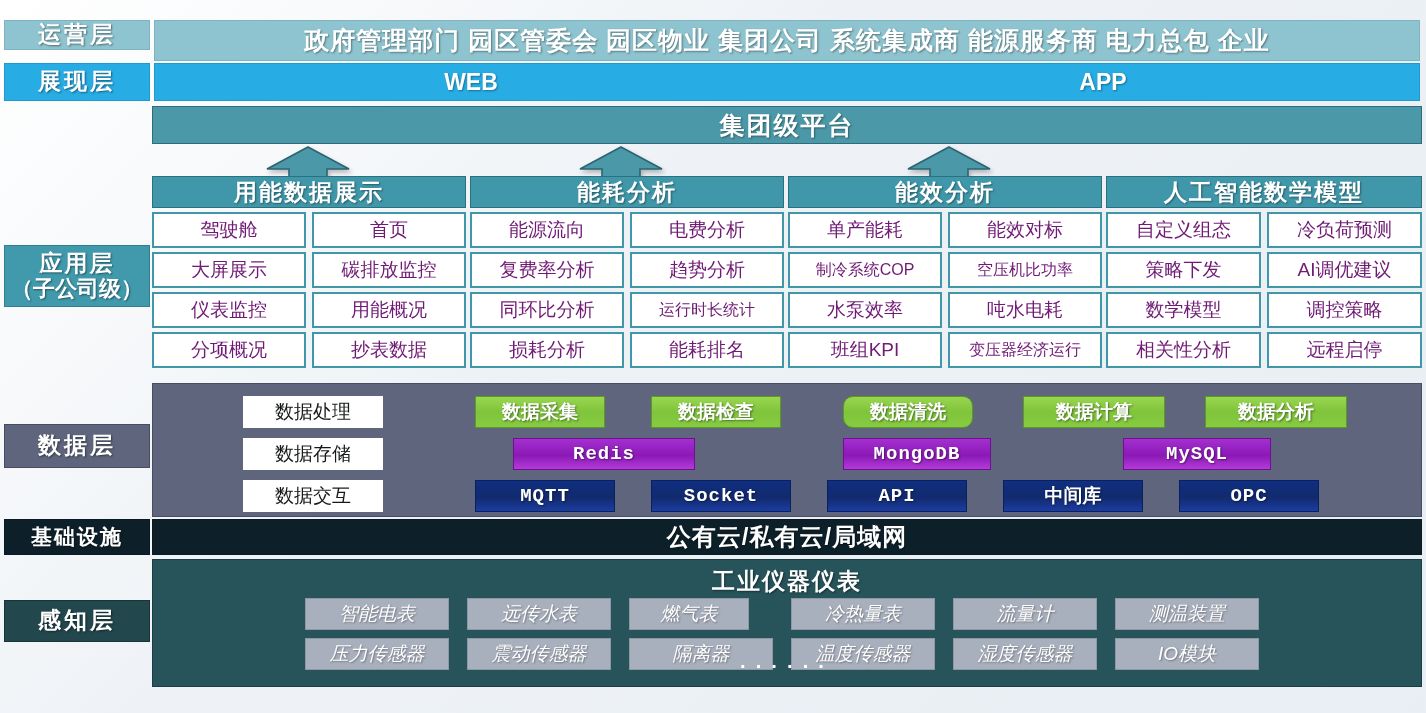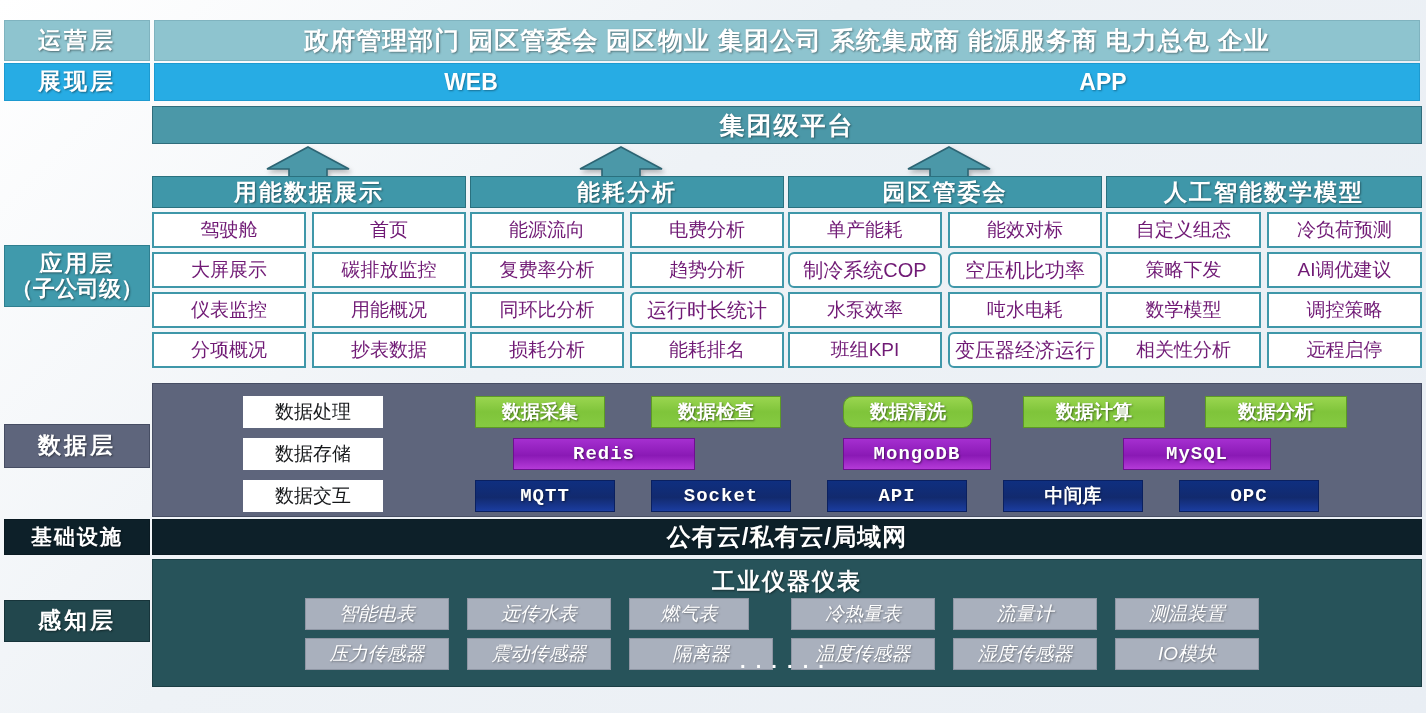--- a/index.html
+++ b/index.html
@@ -29,21 +29,21 @@
   }
   .bar {
     position: absolute;
     display: flex; align-items: center; justify-content: center;
     color: #fff; font-weight: bold;
     text-shadow: 1px 1px 2px rgba(0,0,0,.40);
     border: 1px solid #5f97aa;
   }
 
   
-  #lbl-op   { left: 4px;  top: 20px; width: 146px; height: 41px; background:#8ec4cf; border-color:#7fb3bf; font-size: 23px; letter-spacing:3px;}
+  #lbl-op   { left: 4px;  top: 20px; width: 146px; height: 30px; background:#8ec4cf; border-color:#7fb3bf; font-size: 23px; letter-spacing:3px;}
   #bar-op   { left: 154px; top: 20px; width: 1266px; height: 41px; background:#8ec4cf; border-color:#7fb3bf; font-size: 25px; letter-spacing:1px; }
 
   
   #lbl-pres { left: 4px;  top: 63px; width: 146px; height: 38px; background:#27ace4; border-color:#1d9ad0; font-size: 23px; letter-spacing:3px;}
   #bar-pres { left: 154px; top: 63px; width: 1266px; height: 38px; background:#27ace4; border-color:#1d9ad0; }
   #bar-pres .half { flex: 1; text-align: center; font-size: 23px; font-weight: bold; color:#fff; text-shadow:1px 1px 2px rgba(0,0,0,.35); }
 
   
   #bar-plat { left: 152px; top: 106px; width: 1270px; height: 38px; background:#4b98a8; border-color:#2f6d7c; font-size: 25px; letter-spacing:2px;}
 
@@ -66,21 +66,21 @@
     color:#fff; font-size:23px; font-weight:bold; letter-spacing:2px;
     text-shadow:1px 1px 2px rgba(0,0,0,.4);
   }
   .group-cols { display:flex; gap:6px; margin-top:4px; }
   .col { display:flex; flex-direction:column; gap:4px; flex:1; }
   .cell {
     height: 36px; background:#ffffff; border:2px solid #3f97a9;
     display:flex; align-items:center; justify-content:center;
     color:#701a75; font-size:19px; white-space:nowrap;
   }
-  .cell.small { font-size: 20px; border-radius: 6px; }
+  .cell.small { font-size: 16px; }
 
   
   #lbl-data { left: 4px; top: 424px; width: 146px; height: 44px; background:#5e657c; border-color:#464d63; font-size: 23px; letter-spacing:3px;}
   #data-panel {
     position:absolute; left:152px; top:383px; width:1270px; height:134px;
     background:#5e657c; border:1px solid #474e64;
   }
   .d-white {
     position:absolute; width:140px; height:32px; background:#fff;
     border:2px solid #fff;
@@ -187,21 +187,21 @@
       <div class="col">
         <div class="cell">电费分析</div>
         <div class="cell">趋势分析</div>
         <div class="cell small">运行时长统计</div>
         <div class="cell">能耗排名</div>
       </div>
     </div>
   </div>
 
   <div class="app-group" style="left:788px; width:314px;">
-    <div class="group-head">园区管委会</div>
+    <div class="group-head">能效分析</div>
     <div class="group-cols">
       <div class="col">
         <div class="cell">单产能耗</div>
         <div class="cell small">制冷系统COP</div>
         <div class="cell">水泵效率</div>
         <div class="cell">班组KPI</div>
       </div>
       <div class="col">
         <div class="cell">能效对标</div>
         <div class="cell small">空压机比功率</div>

